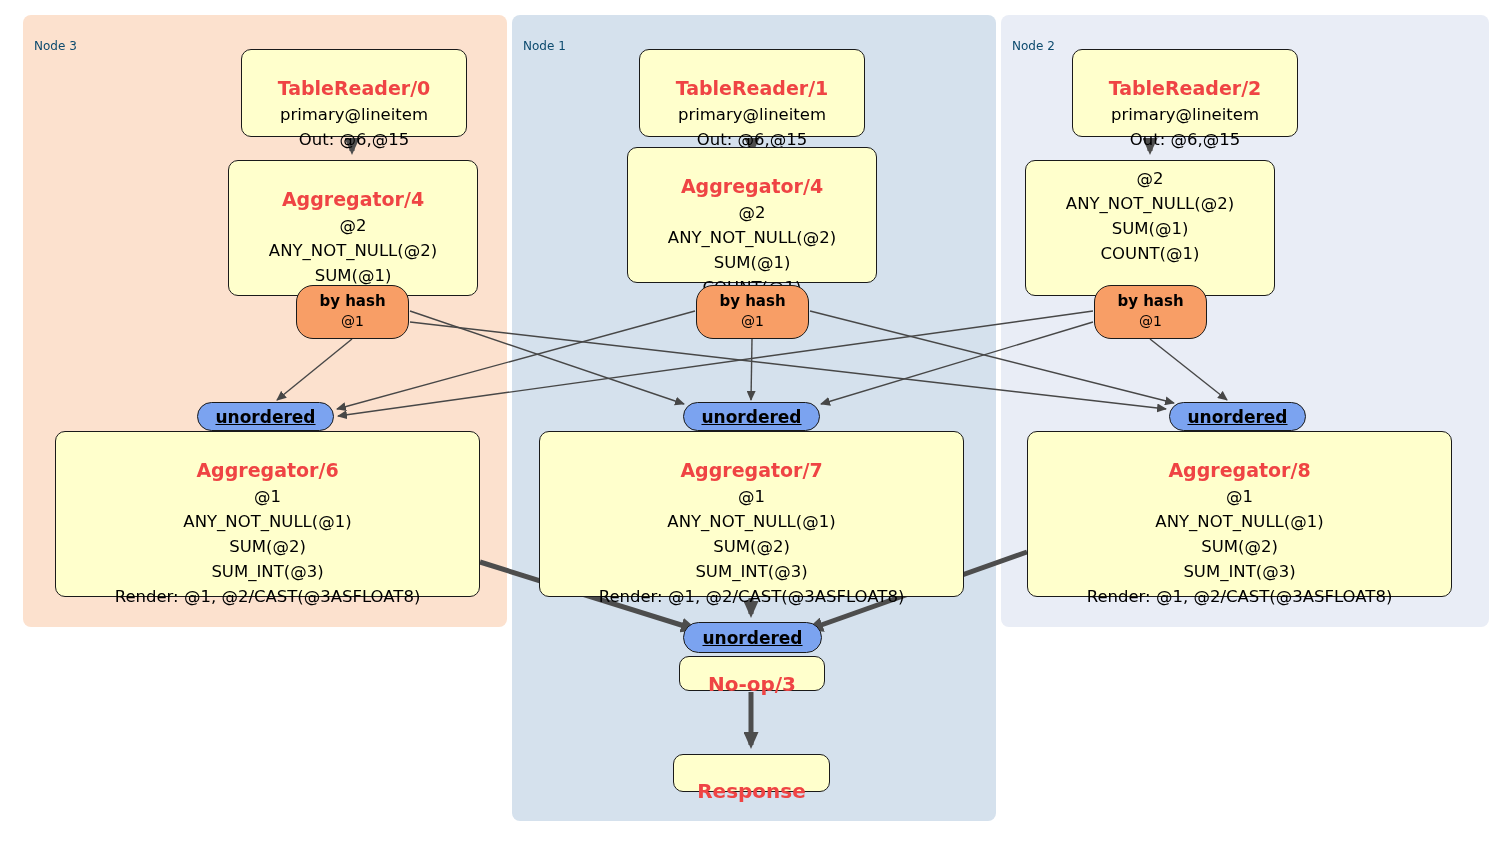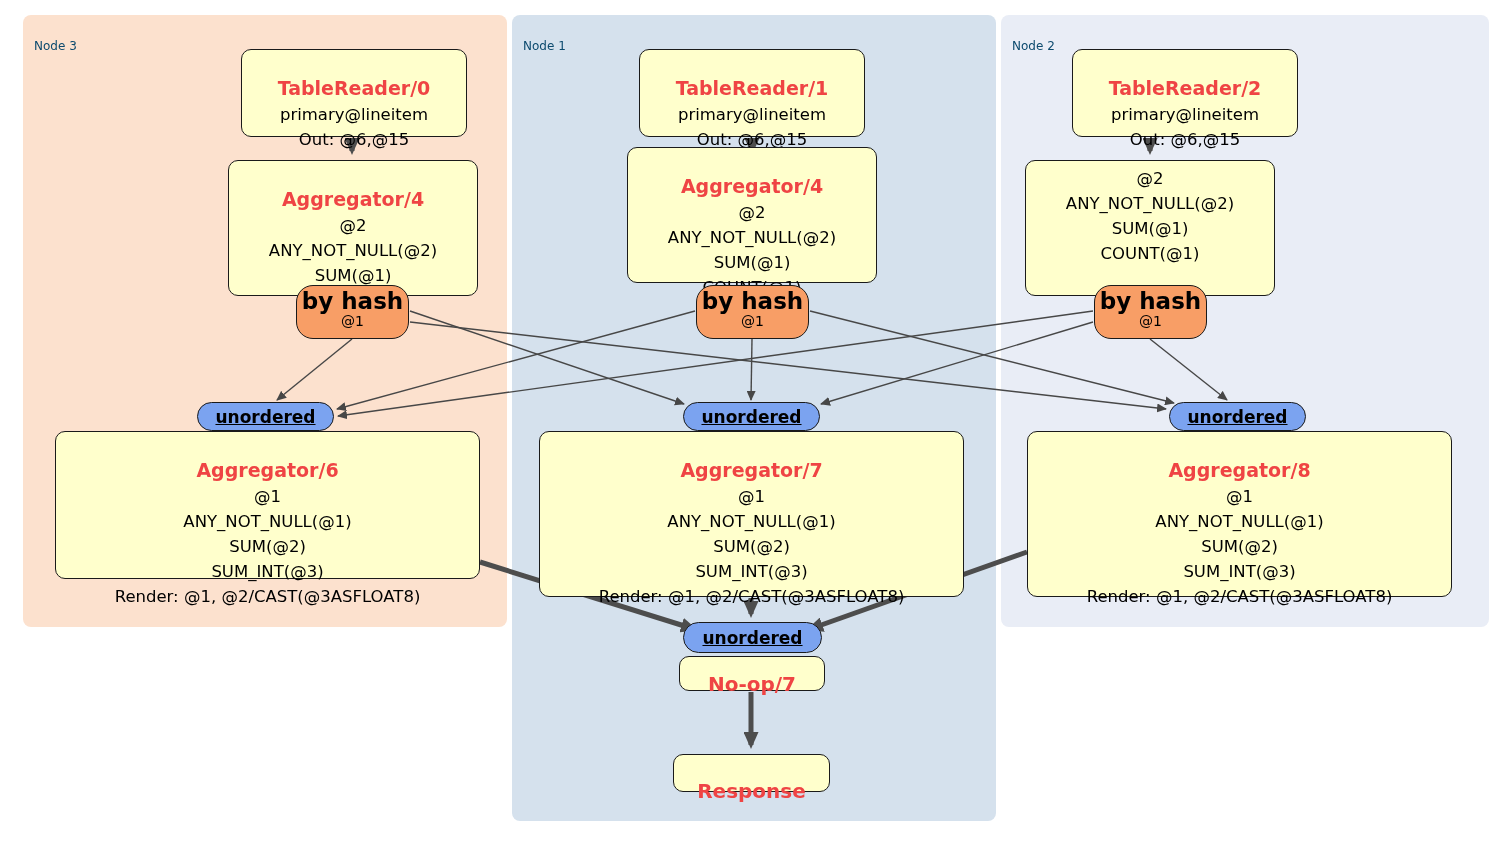--- a/index.html
+++ b/index.html
@@ -70,21 +70,21 @@
     position: absolute;
     background: var(--router-fill, #f89e66);
     border: 1.6px solid #1a1a1a;
     border-radius: 17px;
     box-sizing: border-box;
     text-align: center;
     z-index: 3;
     padding-top: 4px;
   }
   .router-label {
-    font-size: 23px;
+    font-size: 15px;
     font-weight: bold;
     color: #000000;
     line-height: 23px;
     white-space: nowrap;
   }
   .router-detail {
     font-size: 14px;
     color: #000000;
     line-height: 17px;
     white-space: nowrap;
@@ -208,21 +208,21 @@
   <div class="sync" style="left:197px; top:402px; width:137px; height:29px;">
     <span class="sync-label">unordered</span>
   </div>
   <div class="sync" style="left:683px; top:402px; width:137px; height:29px;">
     <span class="sync-label">unordered</span>
   </div>
   <div class="sync" style="left:1169px; top:402px; width:137px; height:29px;">
     <span class="sync-label">unordered</span>
   </div>
 
-  <div class="proc" style="left:55px; top:431px; width:425px; height:148px;">
+  <div class="proc" style="left:55px; top:431px; width:425px; height:166px;">
     <div class="proc-title">Aggregator/6</div>
     <div class="proc-line">@1</div>
     <div class="proc-line">ANY_NOT_NULL(@1)</div>
     <div class="proc-line">SUM(@2)</div>
     <div class="proc-line">SUM_INT(@3)</div>
     <div class="proc-line">Render: @1, @2/CAST(@3ASFLOAT8)</div>
   </div>
   <div class="proc" style="left:539px; top:431px; width:425px; height:166px;">
     <div class="proc-title">Aggregator/7</div>
     <div class="proc-line">@1</div>
@@ -238,20 +238,20 @@
     <div class="proc-line">SUM(@2)</div>
     <div class="proc-line">SUM_INT(@3)</div>
     <div class="proc-line">Render: @1, @2/CAST(@3ASFLOAT8)</div>
   </div>
 
   <div class="sync" style="left:683px; top:622px; width:139px; height:31px;">
     <span class="sync-label">unordered</span>
   </div>
 
   <div class="proc" style="left:679px; top:656px; width:146px; height:35px; padding-top:0; display:flex; align-items:center; justify-content:center;">
-    <div class="proc-title proc-title-lg">No-op/7</div>
+    <div class="proc-title proc-title-lg">No-op/3</div>
   </div>
 
   <div class="proc" style="left:673px; top:754px; width:157px; height:38px; padding-top:16px; display:flex; align-items:center; justify-content:center;">
     <div class="proc-title proc-title-lg">Response</div>
   </div>
 
 </div>
 
 </body></html>

